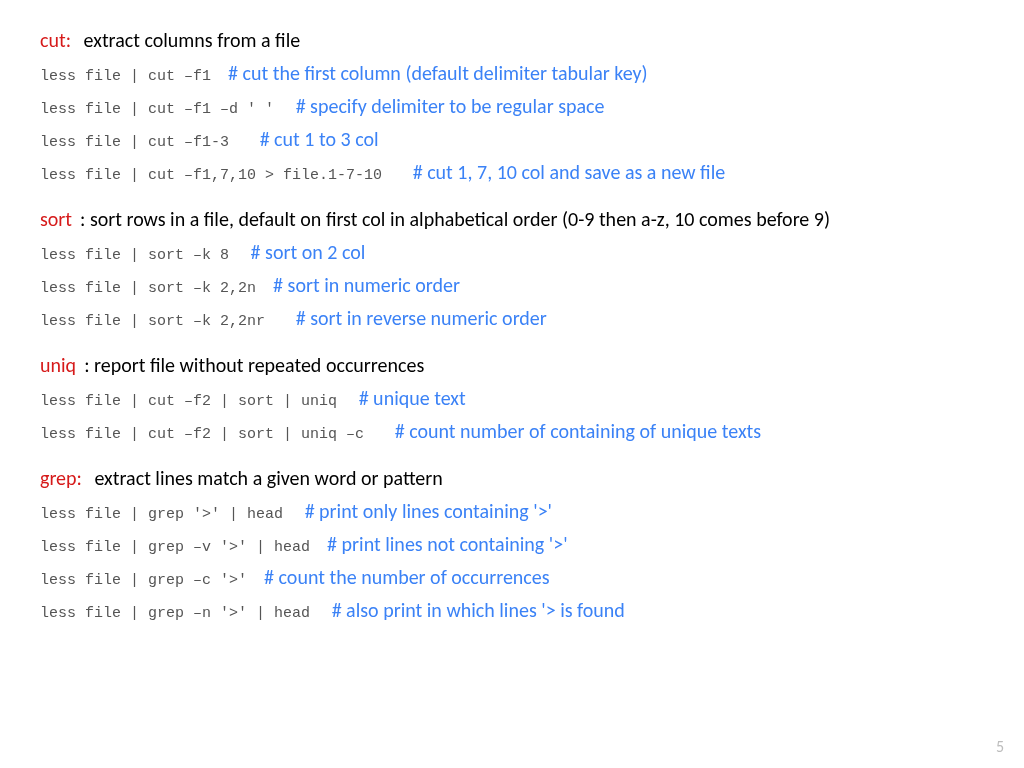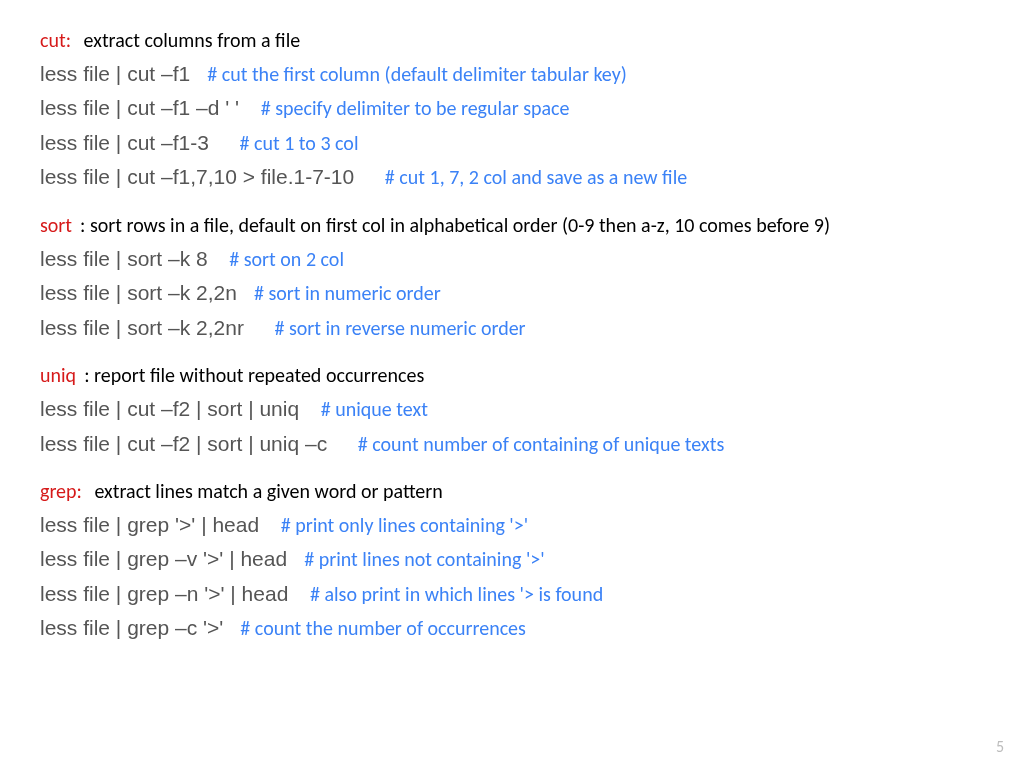--- a/index.html
+++ b/index.html
@@ -7,21 +7,21 @@
     width: 1024px;
     height: 768px;
     background: #fff;
     font-family: Calibri, Arial, sans-serif;
     font-size: 20px;
     color: #000;
     padding: 14px 20px 14px 20px;
     position: relative;
     line-height: 1.45;
   }
-  .mono { font-family: Liberation Sans, sans-serif; font-size: 21px; color: #555; }
+  .mono { font-family: Liberation Mono, monospace; font-size: 15px; color: #555; }
   .red  { color: #d61a1a; }
   .blue { color: #3b82f6; }
   .black{ color: #000; }
   .line { margin-bottom: 0px; }
   .section { margin-bottom: 18px; }
   .page-num {
     position: absolute;
     bottom: 14px;
     right: 24px;
     color: #bdbdbd;
@@ -38,21 +38,21 @@
   <div class="line">
     <span class="mono">less file | cut –f1</span>&nbsp;&nbsp;<span class="blue"># cut the first column (default delimiter tabular key)</span>
   </div>
   <div class="line">
     <span class="mono">less file | cut –f1 –d ' '</span>&nbsp;&nbsp;&nbsp;<span class="blue"># specify delimiter to be regular space</span>
   </div>
   <div class="line">
     <span class="mono">less file | cut –f1-3</span>&nbsp;&nbsp;&nbsp;&nbsp;&nbsp;<span class="blue"># cut 1 to 3 col</span>
   </div>
   <div class="line">
-    <span class="mono">less file | cut –f1,7,10 &gt; file.1-7-10</span>&nbsp;&nbsp;&nbsp;&nbsp;&nbsp;<span class="blue"># cut 1, 7, 2 col and save as a new file</span>
+    <span class="mono">less file | cut –f1,7,10 &gt; file.1-7-10</span>&nbsp;&nbsp;&nbsp;&nbsp;&nbsp;<span class="blue"># cut 1, 7, 10 col and save as a new file</span>
   </div>
 </div>
 
 <div class="section">
   <div class="line">
     <span class="red">sort</span><span class="black">: sort rows in a file, default on first col in alphabetical order (0-9 then a-z, 10 comes before 9)</span>
   </div>
   <div class="line">
     <span class="mono">less file | sort –k 8</span>&nbsp;&nbsp;&nbsp;<span class="blue"># sort on 2 col</span>
   </div>
@@ -80,20 +80,20 @@
   <div class="line">
     <span class="red">grep:</span><span class="black"> extract lines match a given word or pattern</span>
   </div>
   <div class="line">
     <span class="mono">less file | grep '&gt;' | head</span>&nbsp;&nbsp;&nbsp;<span class="blue">#  print only lines containing '&gt;'</span>
   </div>
   <div class="line">
     <span class="mono">less file | grep –v '&gt;' | head</span>&nbsp;&nbsp;<span class="blue"># print lines not containing '&gt;'</span>
   </div>
   <div class="line">
-    <span class="mono">less file | grep –n '&gt;' | head</span>&nbsp;&nbsp;&nbsp;<span class="blue"># also print in which lines '&gt; is found</span>
+    <span class="mono">less file | grep –c '&gt;'</span>&nbsp;&nbsp;<span class="blue"># count the number of occurrences</span>
   </div>
   <div class="line">
-    <span class="mono">less file | grep –c '&gt;'</span>&nbsp;&nbsp;<span class="blue"># count the number of occurrences</span>
+    <span class="mono">less file | grep –n '&gt;' | head</span>&nbsp;&nbsp;&nbsp;<span class="blue"># also print in which lines '&gt; is found</span>
   </div>
 </div>
 
 <div class="page-num">5</div>
 
 </body></html>

